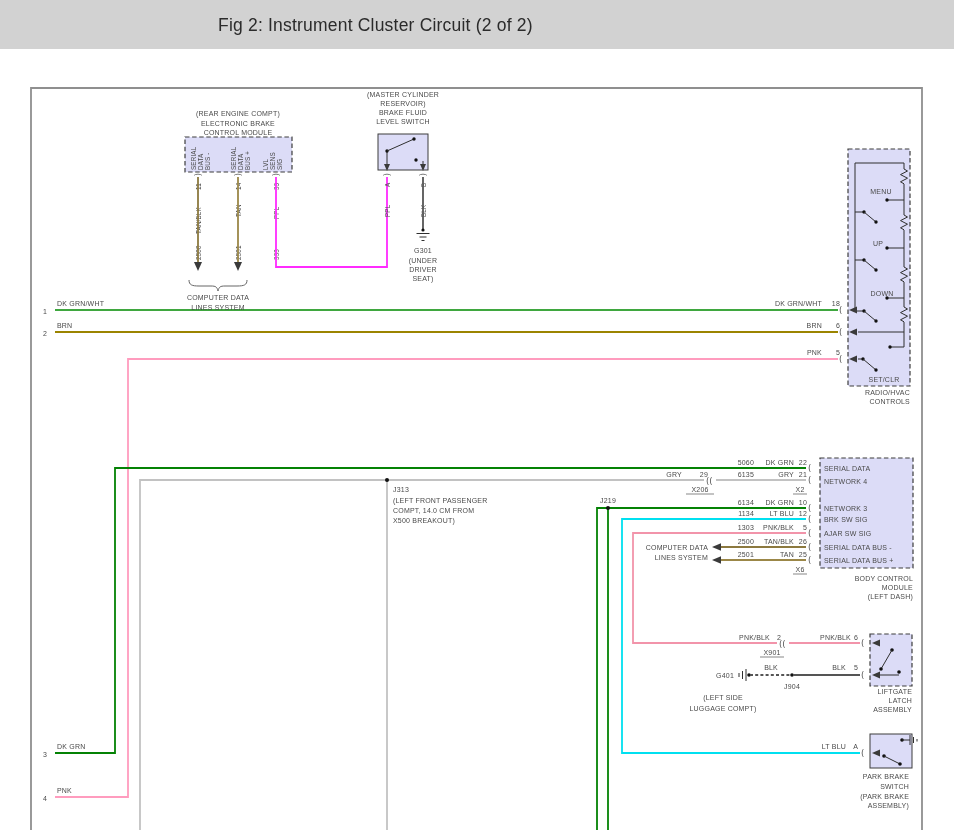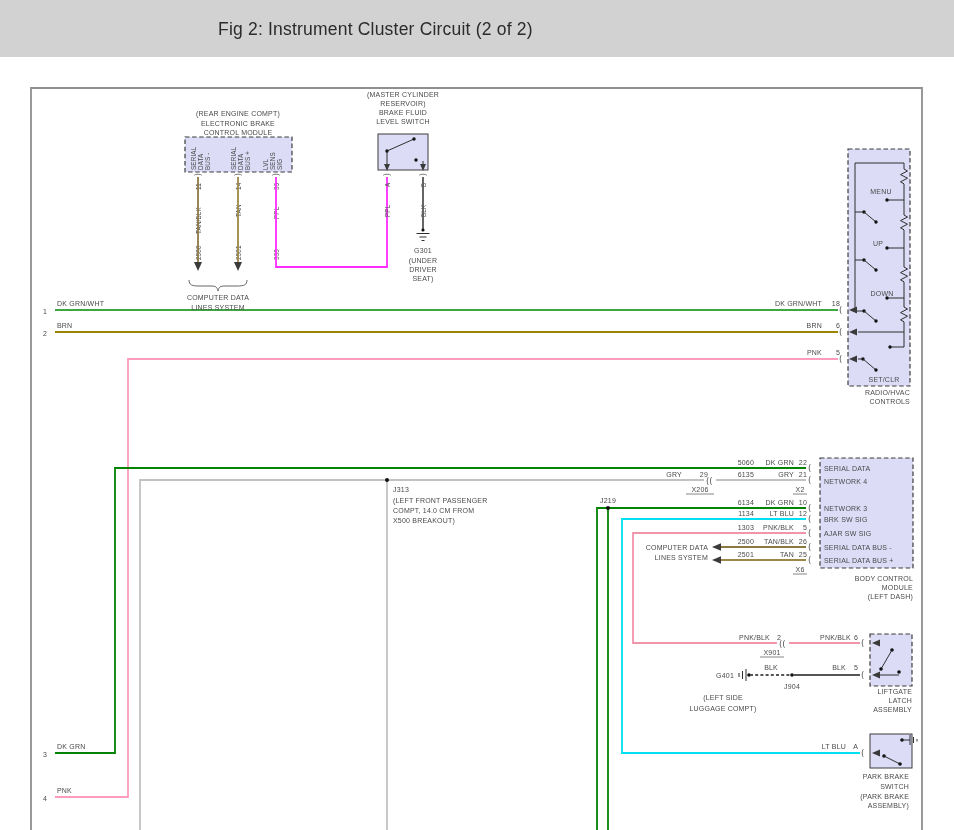--- a/index.html
+++ b/index.html
@@ -1,17 +1,17 @@
 <!DOCTYPE html>
 <html><head>
 <meta charset="utf-8">
 <style>
   html,body{margin:0;padding:0;background:#ffffff;}
   body{width:954px;height:830px;position:relative;overflow:hidden;font-family:"Liberation Sans",sans-serif;}
-  .header{position:absolute;top:0;left:0;width:954px;height:57px;background:#d2d2d2;}
+  .header{position:absolute;top:0;left:0;width:954px;height:49px;background:#d2d2d2;}
   .header .title{position:absolute;left:218px;top:50%;transform:translateY(-50%);
     font:400 17.5px "Liberation Sans",sans-serif;color:#2b2b2b;letter-spacing:.2px;white-space:nowrap;}
   svg{position:absolute;top:0;left:0;}
   .lbl{font-family:"Liberation Sans",sans-serif;font-size:7px;fill:#4a4a4a;letter-spacing:.2px;}
   .lbl-s{font-family:"Liberation Sans",sans-serif;font-size:6.3px;fill:#4a4a4a;letter-spacing:.15px;}
   .end{text-anchor:end}.mid{text-anchor:middle}
   .paren{font-family:"DejaVu Sans",sans-serif;font-size:8.5px;fill:#555;}
   .modbox{fill:#dcdcf7;stroke:#3c3c3c;stroke-width:1.2;stroke-dasharray:4.5,2.6;}
   .solidbox{fill:#dcdcf7;stroke:#3c3c3c;stroke-width:1;}
   .inner{stroke:#2f2f2f;stroke-width:1;fill:none;}

